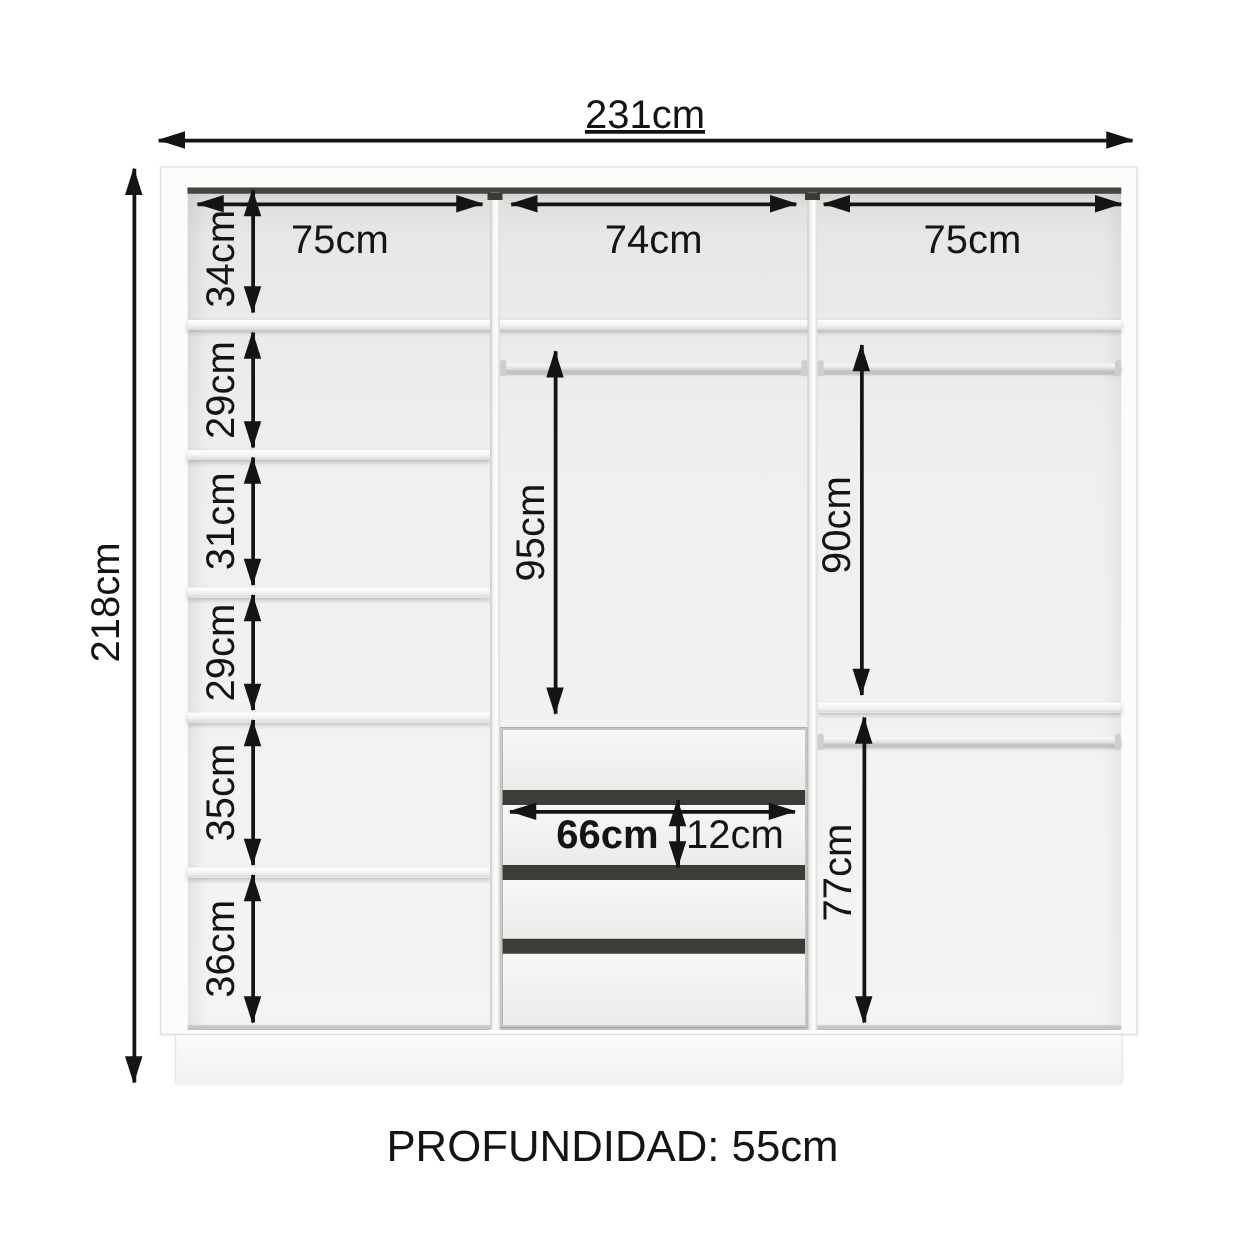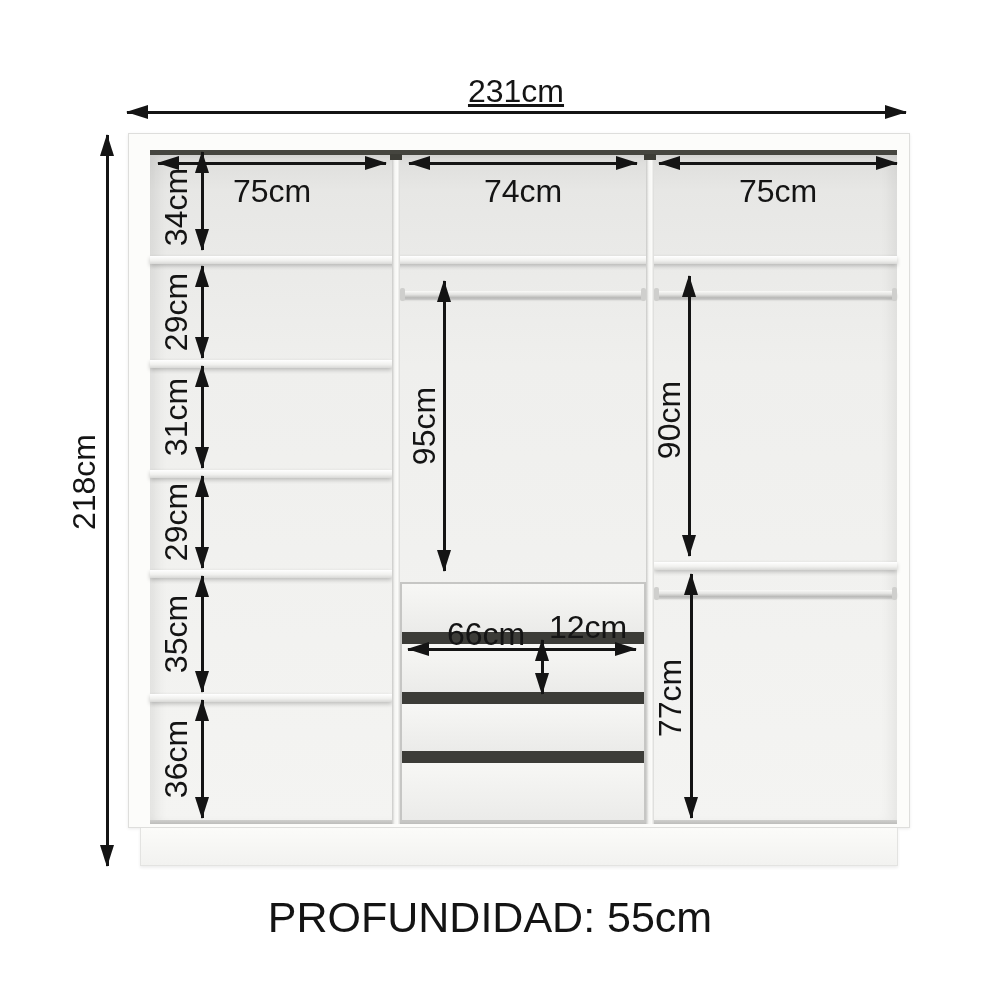--- a/index.html
+++ b/index.html
@@ -67,21 +67,21 @@
   .dim-v{position:absolute;width:3px;background:var(--ink);z-index:5;}
   .dim-v::before{content:"";position:absolute;top:-1px;left:-6px;width:0;height:0;
     border-left:7px solid transparent;border-right:7px solid transparent;border-bottom:22px solid var(--ink);}
   .dim-v::after{content:"";position:absolute;bottom:-1px;left:-6px;width:0;height:0;
     border-left:7px solid transparent;border-right:7px solid transparent;border-top:22px solid var(--ink);}
   .dim-label{
     position:absolute;transform:translate(-50%,-50%);font-size:32px;font-weight:400;
     color:var(--ink);white-space:nowrap;z-index:6;line-height:1;
   }
   .dim-label.vert{transform:translate(-50%,-50%) rotate(-90deg);}
-  .depth-note{font-size:43px;}
+  .depth-note{font-size:35px;}
 </style>
 </head>
 <body>
 
 <div class="canvas">
 
   <div class="cabinet">
     <div class="interior">
       <div class="top-gap"></div>
 
@@ -149,20 +149,20 @@
   <div class="dim-v" style="left:443px;top:281px;height:290px;"></div>
   <div class="dim-label vert" style="left:424px;top:426px;">95cm</div>
 
   <div class="dim-v" style="left:688px;top:276px;height:280px;"></div>
   <div class="dim-label vert" style="left:669px;top:420px;">90cm</div>
 
   <div class="dim-v" style="left:690px;top:574px;height:244px;"></div>
   <div class="dim-label vert" style="left:670px;top:698px;">77cm</div>
 
   <div class="dim-h" style="left:408px;top:648px;width:228px;"></div>
-  <div class="dim-label" style="left:486px;top:634px;">66cm</div>
+  <div class="dim-label" style="left:486px;top:667px;font-weight:bold;">66cm</div>
 
   <div class="dim-v" style="left:541px;top:640px;height:54px;"></div>
-  <div class="dim-label" style="left:588px;top:627px;">12cm</div>
+  <div class="dim-label" style="left:588px;top:667px;">12cm</div>
 
   <div class="dim-label depth-note" style="left:490px;top:917px;">PROFUNDIDAD: 55cm</div>
 
 </div>
 
 </body></html>

